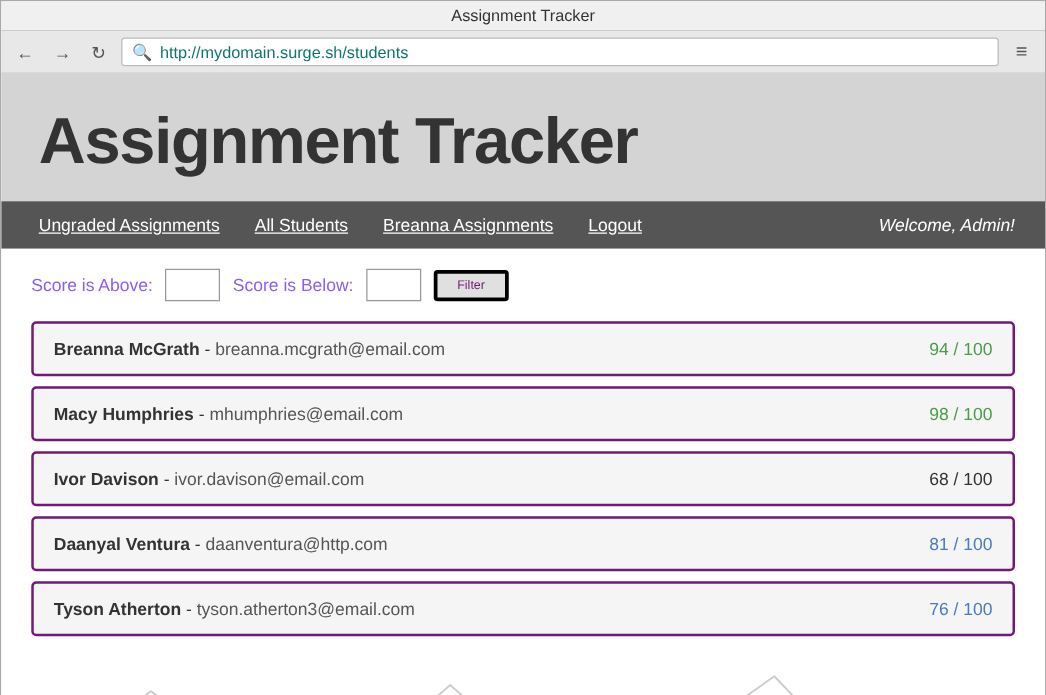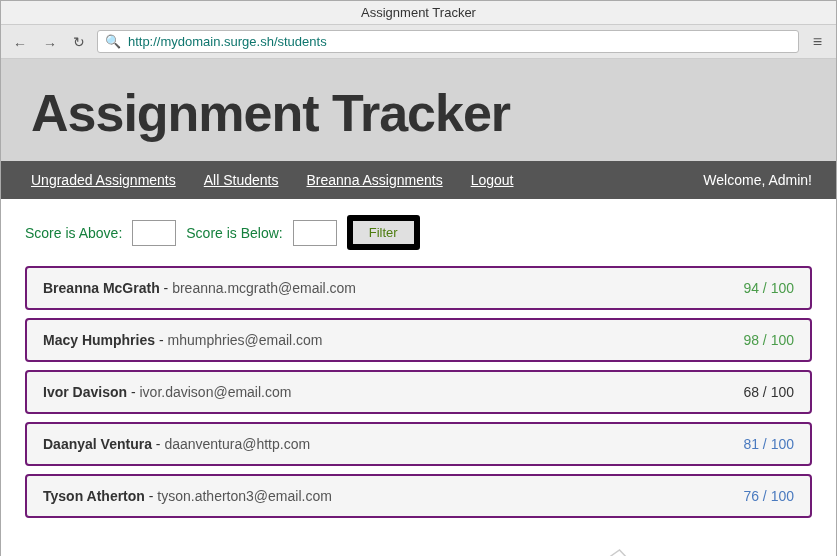--- a/index.html
+++ b/index.html
@@ -96,55 +96,56 @@
       padding: 10px 14px;
       cursor: pointer;
       white-space: nowrap;
     }
     .nav-spacer { flex: 1; }
     #welcome-text {
       color: #fff;
       font-size: 14px;
       padding: 10px 8px;
       white-space: nowrap;
+      font-style: italic;
     }
 
     
     #main-content {
       padding: 16px 24px;
       background: #fff;
     }
 
     
     #filter-bar {
       display: flex;
       align-items: center;
       gap: 10px;
       margin-bottom: 16px;
     }
     .filter-label {
       font-size: 14px;
-      color: #15803d;
+      color: #8b5cf6;
       font-weight: normal;
     }
     .filter-input {
       width: 44px;
       height: 26px;
       border: 1px solid #999;
       font-size: 13px;
       padding: 2px 4px;
     }
     #filter-btn {
       background: #e0e0e0;
-      border: 6px solid #000000;
+      border: 3px solid #000000;
       border-radius: 3px;
-      font-size: 13px;
+      font-size: 10px;
       padding: 4px 16px;
       cursor: pointer;
-      color: #4d7c0f;
+      color: #701a75;
     }
 
     
     .student-row {
       display: flex;
       align-items: center;
       justify-content: space-between;
       background: #f5f5f5;
       border: 2px solid #701a75;
       border-radius: 4px;

